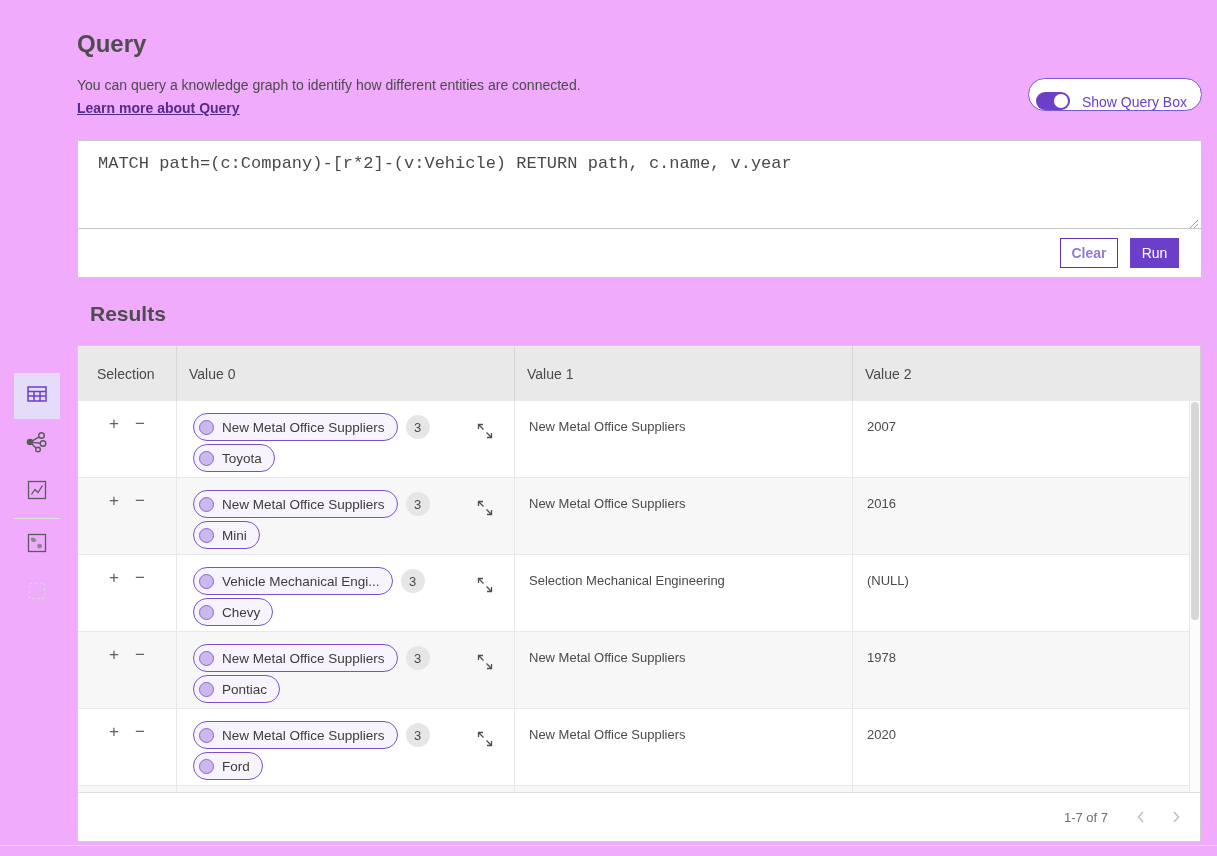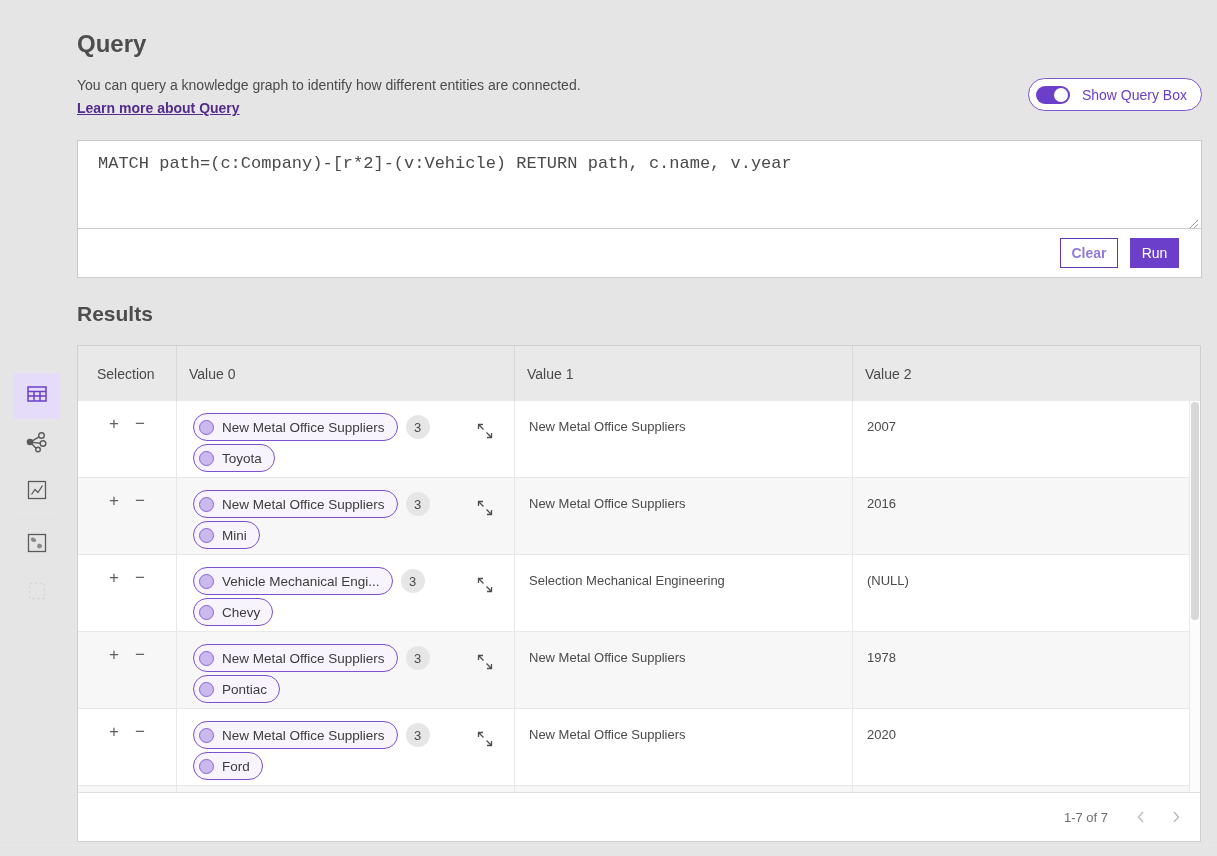--- a/index.html
+++ b/index.html
@@ -1,47 +1,47 @@
 <!DOCTYPE html>
 <html><head>
 <meta charset="utf-8">
 <style>
   * { margin:0; padding:0; box-sizing:border-box; }
   html,body { background:#ffffff; }
   .page {
     position:relative; width:1217px; height:856px; overflow:hidden;
-    background:#e5e5e5; font-family:"Liberation Sans", sans-serif; color:#4a4a4a;
+    background:#f0abfc; font-family:"Liberation Sans", sans-serif; color:#4a4a4a;
   }
   
   .page-title { position:absolute; left:77px; top:30px; font-size:24px; font-weight:700; color:#4d4d4d; }
   .page-desc  { position:absolute; left:77px; top:77px; font-size:14px; color:#4b4b4b;text-align:right; }
   .learn-link { position:absolute; left:77px; top:100px; font-size:14px; font-weight:700;
                 color:#532b8d; text-decoration:underline; cursor:pointer; }
-  .toggle { position:absolute; top:78px; right:15px; height:33px; display:flex; align-items:center;
+  .toggle { position:absolute; top:78px; right:15px; height:33px; display:flex; align-items:flex-end;
             gap:12px; padding:0 14px 0 7px; border:1px solid #7e57d2; border-radius:17px;
             background:#fff; cursor:pointer; }
   .switch { position:relative; width:34px; height:18px; border-radius:9px; background:#6b3fc9; display:inline-block; }
   .knob   { position:absolute; top:2px; right:2px; width:14px; height:14px; border-radius:50%; background:#fff; }
   .toggle-label { font-size:14px; color:#6b3fc9; }
 
   
   .query-panel { position:absolute; left:77px; top:140px; width:1125px; height:138px;
                  border:1px solid #c9c9c9; background:#fff; }
   .qtext { position:relative; height:88px; border-bottom:1px solid #c9c9c9; }
   .qtext textarea { width:100%; height:100%; border:none; outline:none; resize:none; background:transparent;
                     padding:13px 24px 0 20px; font-size:17px; color:#4a4a4a;
                     font-family:Liberation Mono, monospace; }
   .resize-handle { position:absolute; right:2px; bottom:2px; width:11px; height:11px; }
   .qfooter { height:48px; display:flex; align-items:center; justify-content:flex-end; gap:12px; padding-right:22px; }
   .btn { font-family:"Liberation Sans", sans-serif; font-size:14px; height:30px; cursor:pointer; }
   .btn-clear { min-width:58px; background:#fff; border:1px solid #5f35b8; color:#8f79d9;font-weight:bold; }
   .btn-run   { min-width:49px; background:#6b3fc9; border:1px solid #6b3fc9; color:#fff; }
 
   
-  .results-title { position:absolute; left:77px; top:302px; font-size:21px; font-weight:700; color:#4d4d4d; }
+  .results-title { position:absolute; left:90px; top:302px; font-size:21px; font-weight:700; color:#4d4d4d; }
 
   
   .sidebar { position:absolute; left:14px; top:373px; width:46px; display:flex; flex-direction:column; align-items:center; }
   .side-item { width:46px; height:46px; display:flex; align-items:center; justify-content:center; cursor:pointer; }
   .side-item + .side-item { margin-top:2px; }
   .side-item.active { background:#e5dcf9; }
   .side-divider { width:46px; border-top:1px solid #e2e2e2; margin:3px 0; }
   .side-item.disabled { cursor:default; }
 
   

